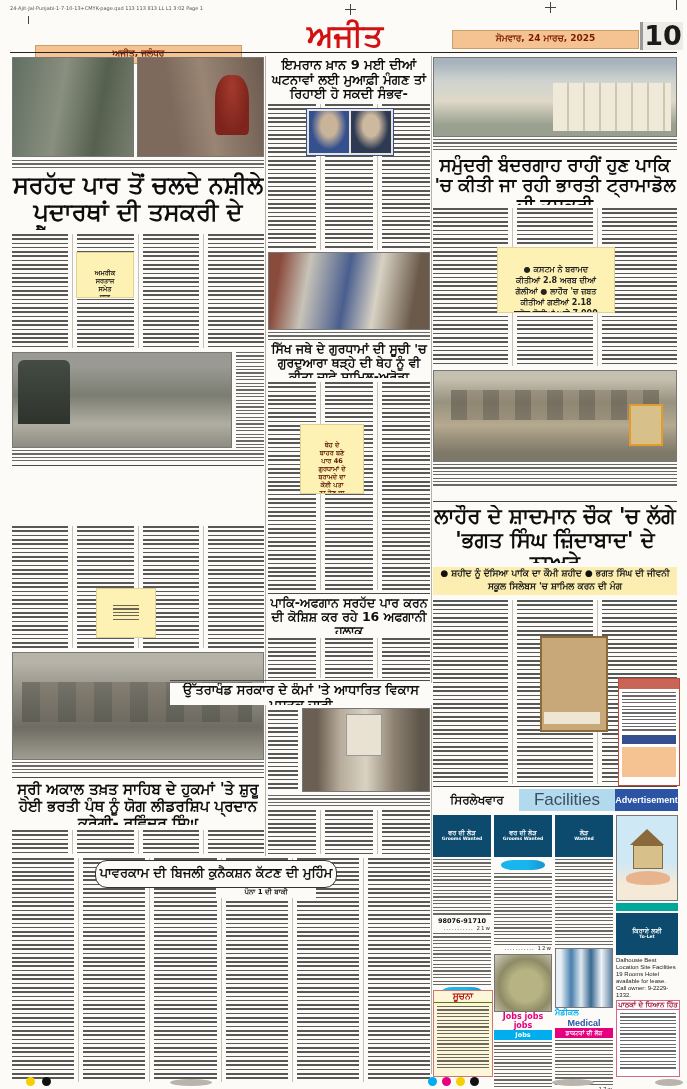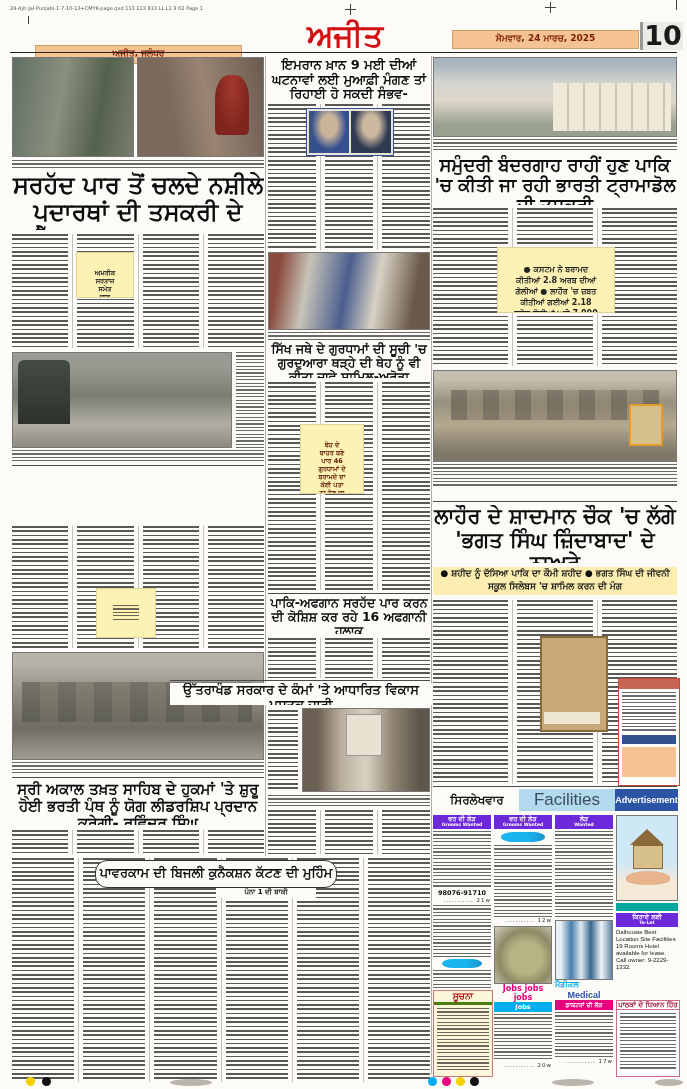--- a/index.html
+++ b/index.html
@@ -12,21 +12,21 @@
   .ink-sm{background-image:repeating-linear-gradient(to bottom,#2a2a2a 0px,#2a2a2a 1.2px,transparent 1.2px,transparent 3.4px);opacity:.7;}
   .cols{display:flex;height:100%;}
   .col{flex:1;border-left:1px solid #c6c1b5;margin-left:4px;padding-left:4px;}
   .col:first-child{border-left:none;margin-left:0;padding-left:0;}
   .col > .fill{height:100%;}
   .photo{position:absolute;background:#8e8a80;box-shadow:inset 0 0 0 1px #777;}
   .hl{position:absolute;font-weight:bold;color:#0d0d0d;text-align:center;overflow:hidden;line-height:1.12;}
   .ybox{position:absolute;background:#fdf2b4;border:1px solid #ded29a;overflow:hidden;padding:16px;box-sizing:border-box;}
   .hr{position:absolute;height:1px;background:#4a4a4a;}
   .vr{position:absolute;width:1px;background:#b7b2a6;}
-  .chip{background:#6d28d9;color:#fff;text-align:center;font-weight:bold;line-height:1.05;padding:1px 0;}
+  .chip{background:#0c4a6e;color:#fff;text-align:center;font-weight:bold;line-height:1.05;padding:15px 0;}
   .chip .en{font-size:4.5px;display:block;}
   .chip .pa{font-size:6.5px;display:block;}
   .sep{font-size:5.5px;color:#333;text-align:right;letter-spacing:1px;overflow:hidden;white-space:nowrap;}
   .masthead-box{background:#f5c292;border:1px solid #caa06a;text-align:center;font-weight:bold;color:#7a1b00;font-size:9px;line-height:15px;overflow:hidden;}
   .microtext{font-size:6px;line-height:7px;color:#222;overflow:hidden;}
   .cyanblob{background:linear-gradient(90deg,#00adee 60%,#0087c8);border-radius:40%/70%;opacity:.9;}
   .regdot{position:absolute;width:9px;height:9px;border-radius:50%;}
   .ellipse{position:absolute;background:#b9b5ad;border-radius:50%;}
 </style>
 </head>
@@ -311,21 +311,21 @@
     </div>
     <div class="ink-sm" style="height:58px;margin-top:2px;"></div>
     <div style="font-size:6.5px;font-weight:bold;text-align:center;">98076-91710</div>
     <div class="sep">........... 21w</div>
     <div class="ink-sm" style="height:52px;margin-top:2px;"></div>
     <div class="cyanblob" style="height:9px;width:40px;margin:2px auto;"></div>
     <div class="ink-sm" style="height:34px;margin-top:2px;"></div>
   </div>
 
   <div class="abs" style="left:433px;top:990px;width:58px;height:85px;border:1px solid #c77;background:#fdf6d8;overflow:hidden;">
-    <div style="font-size:9px;font-weight:bold;color:#b01111;text-align:center;border-bottom:3px solid #4d7c0f;">ਸੂਚਨਾ</div>
+    <div style="font-size:9px;font-weight:bold;color:#b01111;text-align:center;border-bottom:1px solid #4d7c0f;">ਸੂਚਨਾ</div>
     <div class="ink-sm" style="height:62px;margin:3px;"></div>
   </div>
 
   <div class="abs" style="left:494px;top:815px;width:58px;height:260px;">
     <div class="chip">
       <span class="pa">ਵਰ ਦੀ ਲੋੜ</span>
         <span class="en">Grooms Wanted</span>
     </div>
     <div class="cyanblob" style="height:10px;width:44px;margin:3px auto;"></div>
     <div class="ink-sm" style="height:72px;margin-top:2px;"></div>

